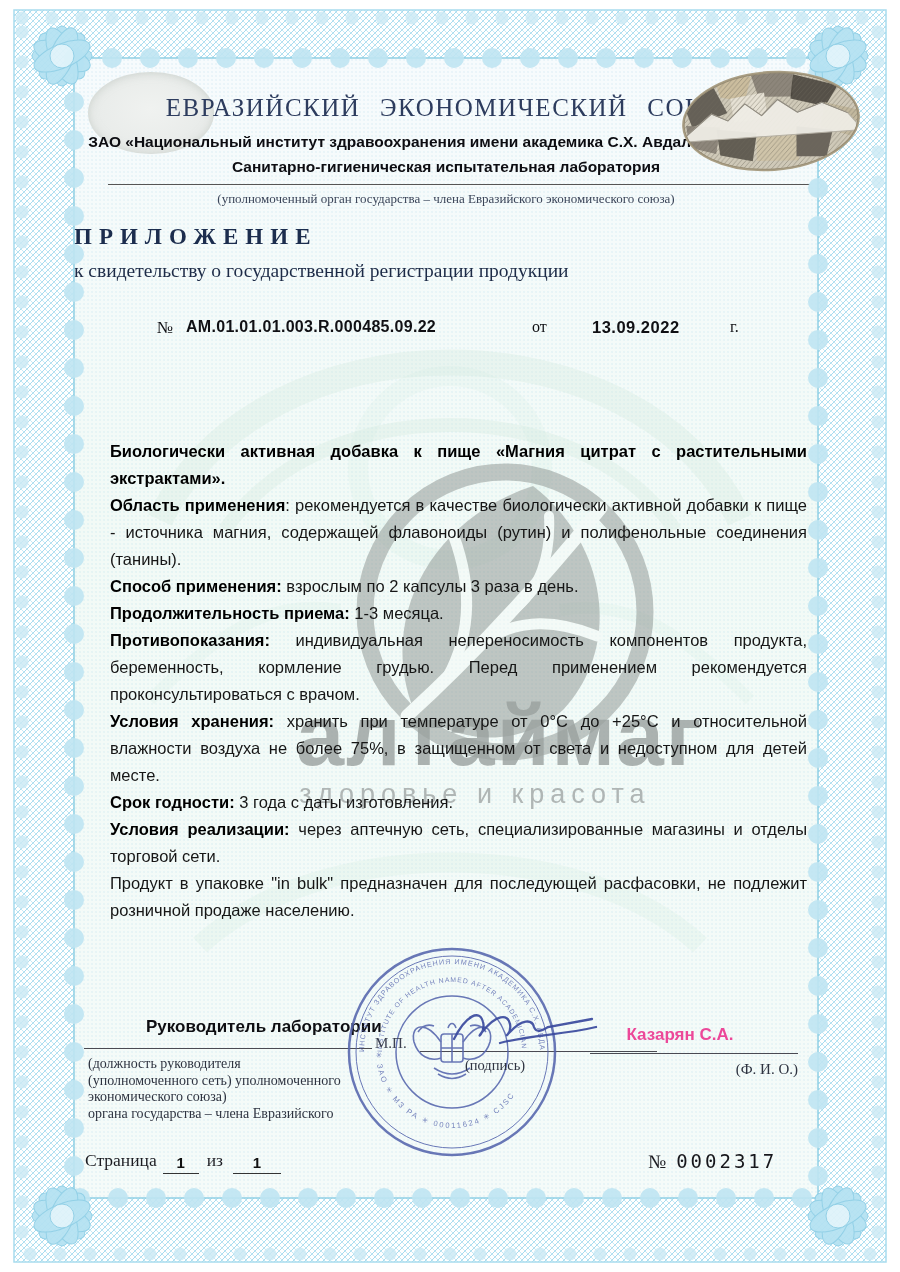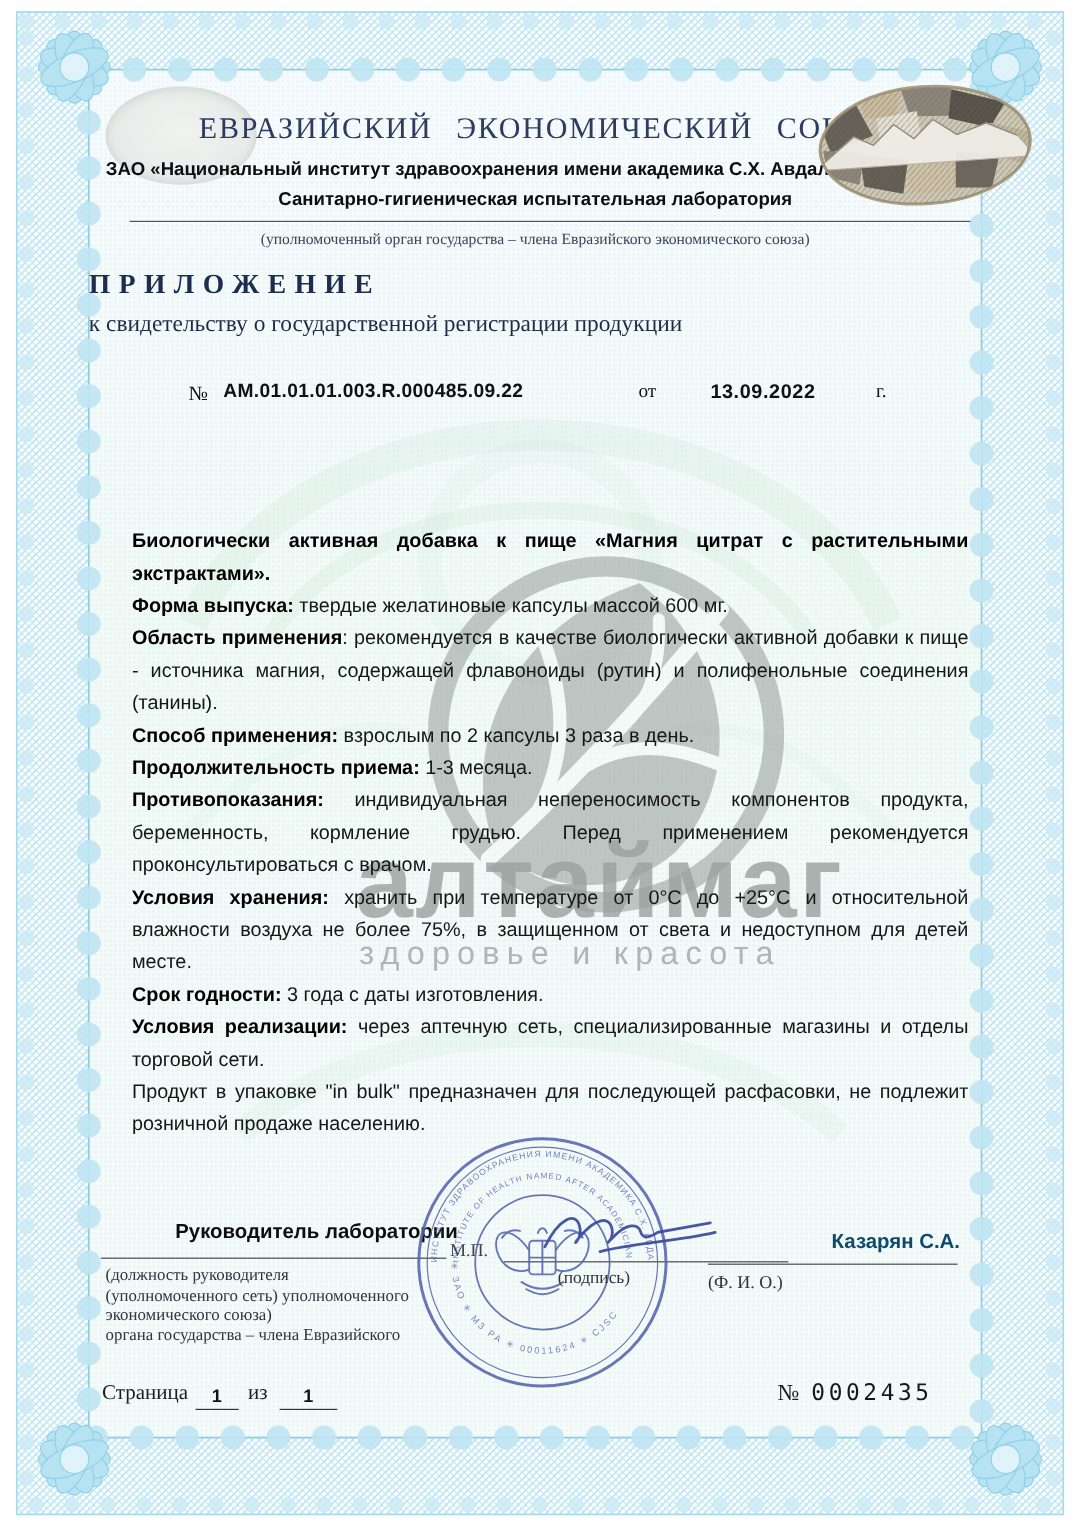--- a/index.html
+++ b/index.html
@@ -64,24 +64,24 @@
   .sig-line-left{position:absolute;left:84px;top:1048px;width:288px;border-top:1.5px solid #4a4a52;z-index:2;}
   .sig-left-note{position:absolute;left:88px;top:1056px;width:280px;z-index:2;
     font-family:"Liberation Serif",serif;font-size:14px;line-height:16.5px;color:#2e3340;}
   .mp-label{position:absolute;left:375px;top:1035px;z-index:4;
     font-family:Liberation Serif, serif;font-size:15px;color:#3c4050;}
   .stamp{position:absolute;left:342px;top:942px;z-index:3;opacity:.88;}
   .sig-line-mid{position:absolute;left:420px;top:1051px;width:237px;border-top:1.5px solid #4a4a52;z-index:2;}
   .sig-caption{position:absolute;left:430px;top:1057px;width:130px;text-align:center;z-index:4;
     font-family:"Liberation Serif",serif;font-size:14.5px;color:#2e3340;}
   .signature{position:absolute;left:450px;top:1005px;z-index:5;}
-  .sig-name{position:absolute;left:560px;top:1025px;width:240px;text-align:right;z-index:2;
-    font-size:17px;font-weight:bold;color:#0c4a6e;}
+  .sig-name{position:absolute;left:560px;top:1025px;width:240px;text-align:center;z-index:2;
+    font-size:17px;font-weight:bold;color:#ec4899;}
   .sig-line-right{position:absolute;left:590px;top:1053px;width:208px;border-top:1.5px solid #4a4a52;z-index:2;}
-  .sig-name-caption{position:absolute;left:590px;top:1061px;width:208px;text-align:left;z-index:2;
+  .sig-name-caption{position:absolute;left:590px;top:1061px;width:208px;text-align:right;z-index:2;
     font-family:"Liberation Serif",serif;font-size:15px;color:#2e3340;}
 
   
   .footer-page{position:absolute;left:85px;top:1150px;z-index:2;
     font-family:"Liberation Serif",serif;font-size:17.5px;color:#1c1c22;}
   .pgline{display:inline-block;text-align:center;border-bottom:1.5px solid #333;
     font-family:"Liberation Sans",sans-serif;font-size:15px;font-weight:bold;color:#111;
     line-height:20px;vertical-align:-2px;}
   .pg1{width:36px;margin:0 8px 0 6px;}
   .pg2{width:48px;margin-left:10px;}
@@ -197,21 +197,20 @@
         <path d="M-20,28 C16,6 52,8 92,24" stroke-width="11"></path>
         <path d="M6,0 C36,-22 46,-58 44,-96" stroke-width="10"></path>
       </g>
     </g>
   </svg>
   <div class="wm-brand">алтаймаг</div>
   <div class="wm-tag">здоровье и красота</div>
 
   <div class="body-text">
     <p><b>Биологически активная добавка к пище «Магния цитрат с растительными экстрактами».</b><span></span></p>
-    <p><b>Форма выпуска:</b><span> твердые желатиновые капсулы массой 600 мг.</span></p>
     <p><b>Область применения</b><span>: рекомендуется в качестве биологически активной добавки к пище - источника магния, содержащей флавоноиды (рутин) и полифенольные соединения (танины).</span></p>
     <p><b>Способ применения:</b><span> взрослым по 2 капсулы 3 раза в день.</span></p>
     <p><b>Продолжительность приема:</b><span> 1-3 месяца.</span></p>
     <p><b>Противопоказания:</b><span> индивидуальная непереносимость компонентов продукта, беременность, кормление грудью. Перед применением рекомендуется проконсультироваться с врачом.</span></p>
     <p><b>Условия хранения:</b><span> хранить при температуре от 0°С до +25°С и относительной влажности воздуха не более 75%, в защищенном от света и недоступном для детей месте.</span></p>
     <p><b>Срок годности:</b><span> 3 года с даты изготовления.</span></p>
     <p><b>Условия реализации:</b><span> через аптечную сеть, специализированные магазины и отделы торговой сети.</span></p>
     <p><b></b><span>Продукт в упаковке "in bulk" предназначен для последующей расфасовки, не подлежит розничной продаже населению.</span></p>
   </div>
 
@@ -265,16 +264,16 @@
   </svg>
 
   <div class="sig-name">Казарян С.А.</div>
   <div class="sig-line-right"></div>
   <div class="sig-name-caption">(Ф. И. О.)</div>
 
   <div class="footer-page">
     <span>Страница</span><span class="pgline pg1">1</span><span>из</span><span class="pgline pg2">1</span>
   </div>
   <div class="doc-number">
-    <span class="no-sign">№</span><span class="digits">0002435</span>
+    <span class="no-sign">№</span><span class="digits">0002317</span>
   </div>
 
 </div>
 
 </body></html>

